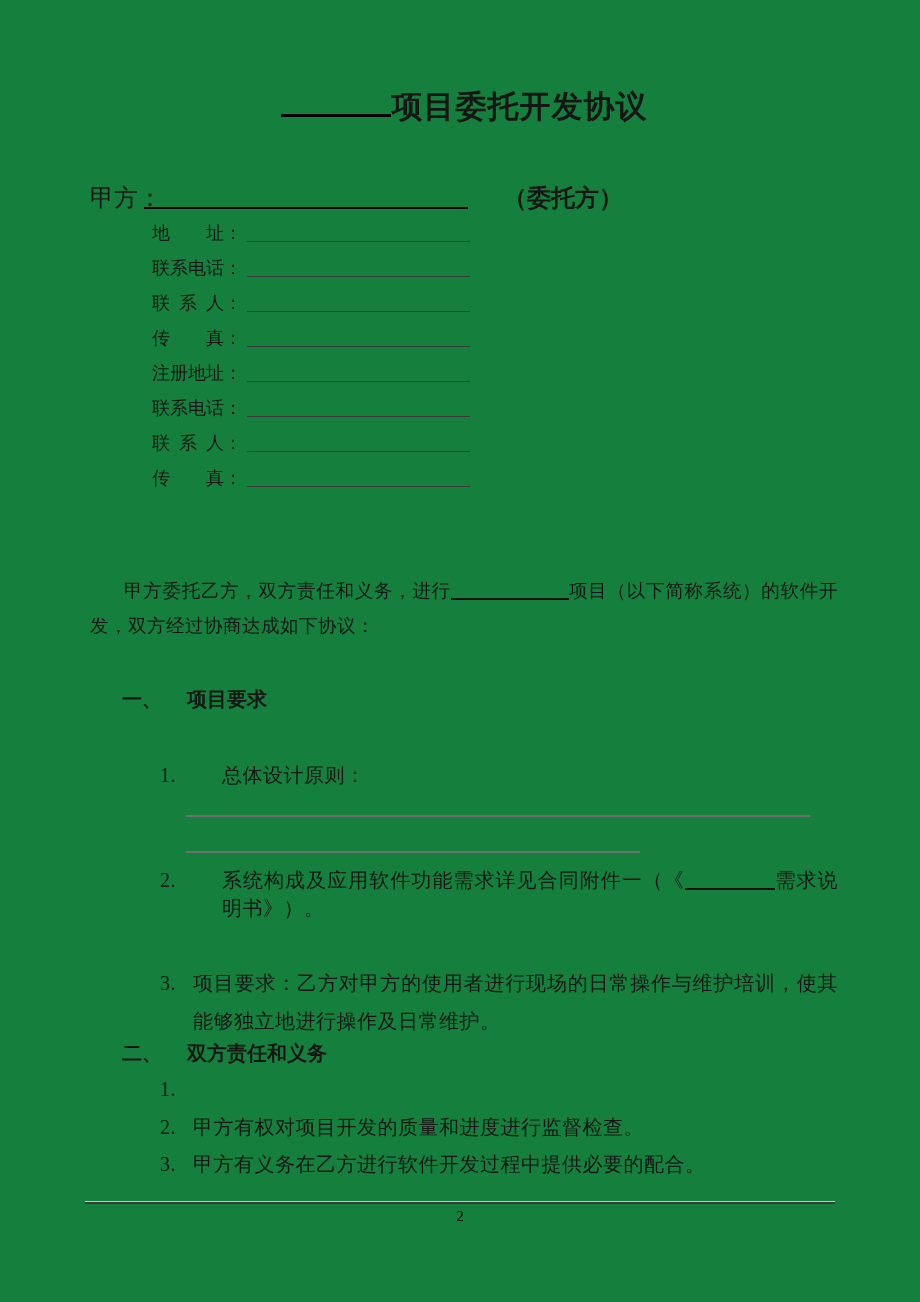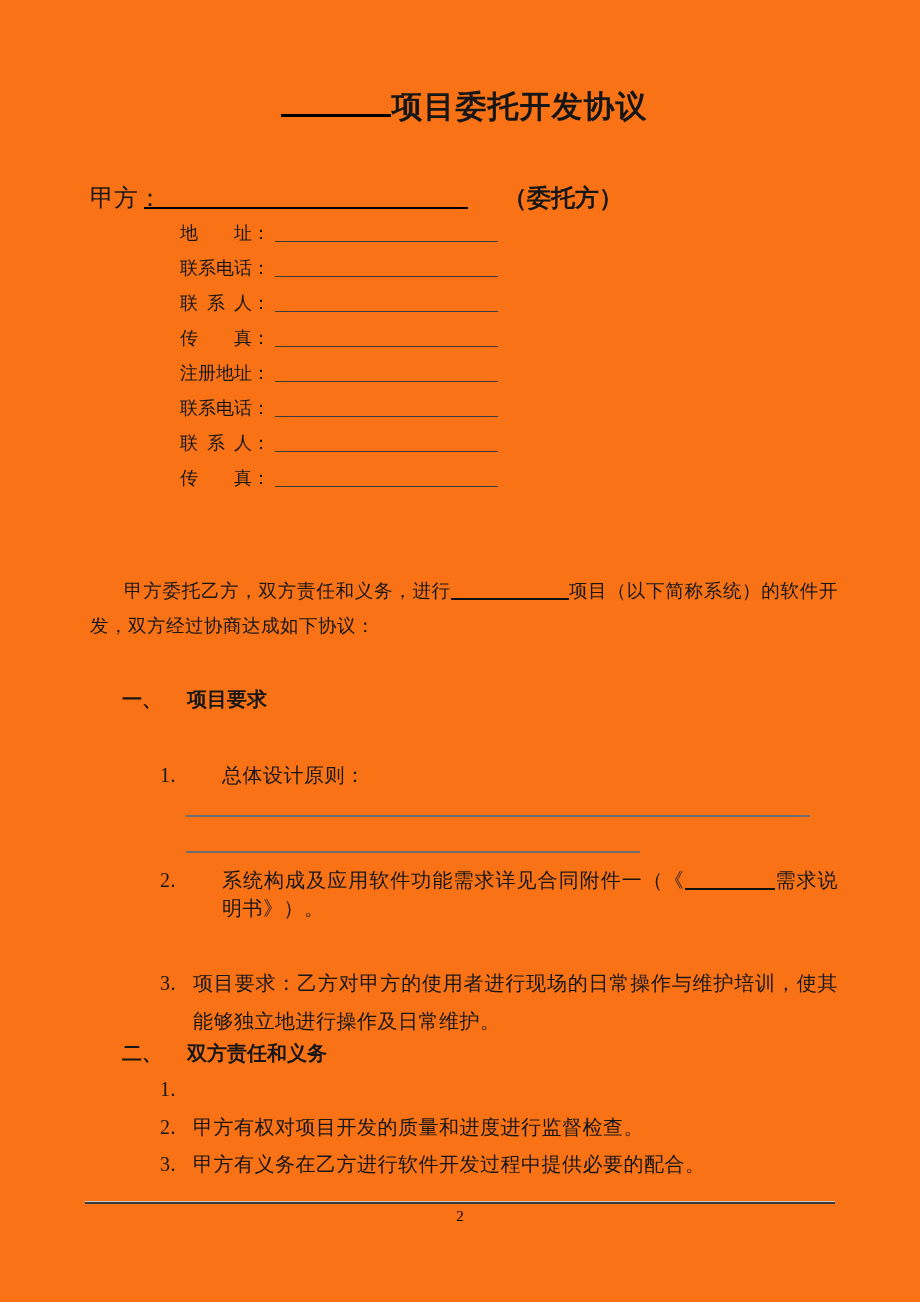--- a/index.html
+++ b/index.html
@@ -2,38 +2,38 @@
 <html lang="zh"><head>
 <meta charset="utf-8">
 <style>
   html,body{margin:0;padding:0;background:#ffffff;}
   body{
     width:920px;height:1302px;
     font-family:"Liberation Serif","DejaVu Serif",serif;
     color:#161616;
     -webkit-font-smoothing:antialiased;
   }
-  .page{position:relative;width:920px;height:1302px;background:#f97316;overflow:hidden;}
+  .page{position:relative;width:920px;height:1302px;background:#15803d;overflow:hidden;}
   .content{padding:0 82px 0 90px;}
 
   
   .doc-title{margin:84px 0 0;text-align:center;font-size:31px;font-weight:bold;line-height:44px;letter-spacing:1px;}
   .title-blank{display:inline-block;width:110px;height:30px;border-bottom:3px solid #000;vertical-align:baseline;margin-right:1px;}
 
   
   .party-head{font-size:24px;line-height:35px;white-space:nowrap;}
   .party-a{margin-top:52px;}
   .party-b .party-head{line-height:38px;}
   .party-label{display:inline-block;width:54px;}
   .blank{display:inline-block;border-bottom:2.5px solid #000;height:22px;vertical-align:-3px;text-align:center;}
   .main-blank{width:324px;}
   .main-blank .blank-text{font-weight:bold;letter-spacing:2px;}
   .party-role{margin-left:35px;font-weight:bold;}
   .field-row{margin-left:62px;font-size:18px;line-height:35px;white-space:nowrap;}
-  .field-label{display:inline-block;width:86px;margin-right:9px;margin-left:28px;}
+  .field-label{display:inline-block;width:86px;margin-right:9px;}
   .field-blank{display:inline-block;width:223px;height:20px;border-bottom:1.5px solid #3a3a3a;vertical-align:-3px;}
 
   
   .intro{margin:78px 0 0;font-size:18.5px;line-height:35px;text-align:justify;text-indent:34px;letter-spacing:0.5px;}
   .inline-blank{display:inline-block;border-bottom:2px solid #111;height:18px;vertical-align:-3px;}
   .w118{width:118px;}
   .w90{width:90px;}
   .w72{width:72px;}
 
   

